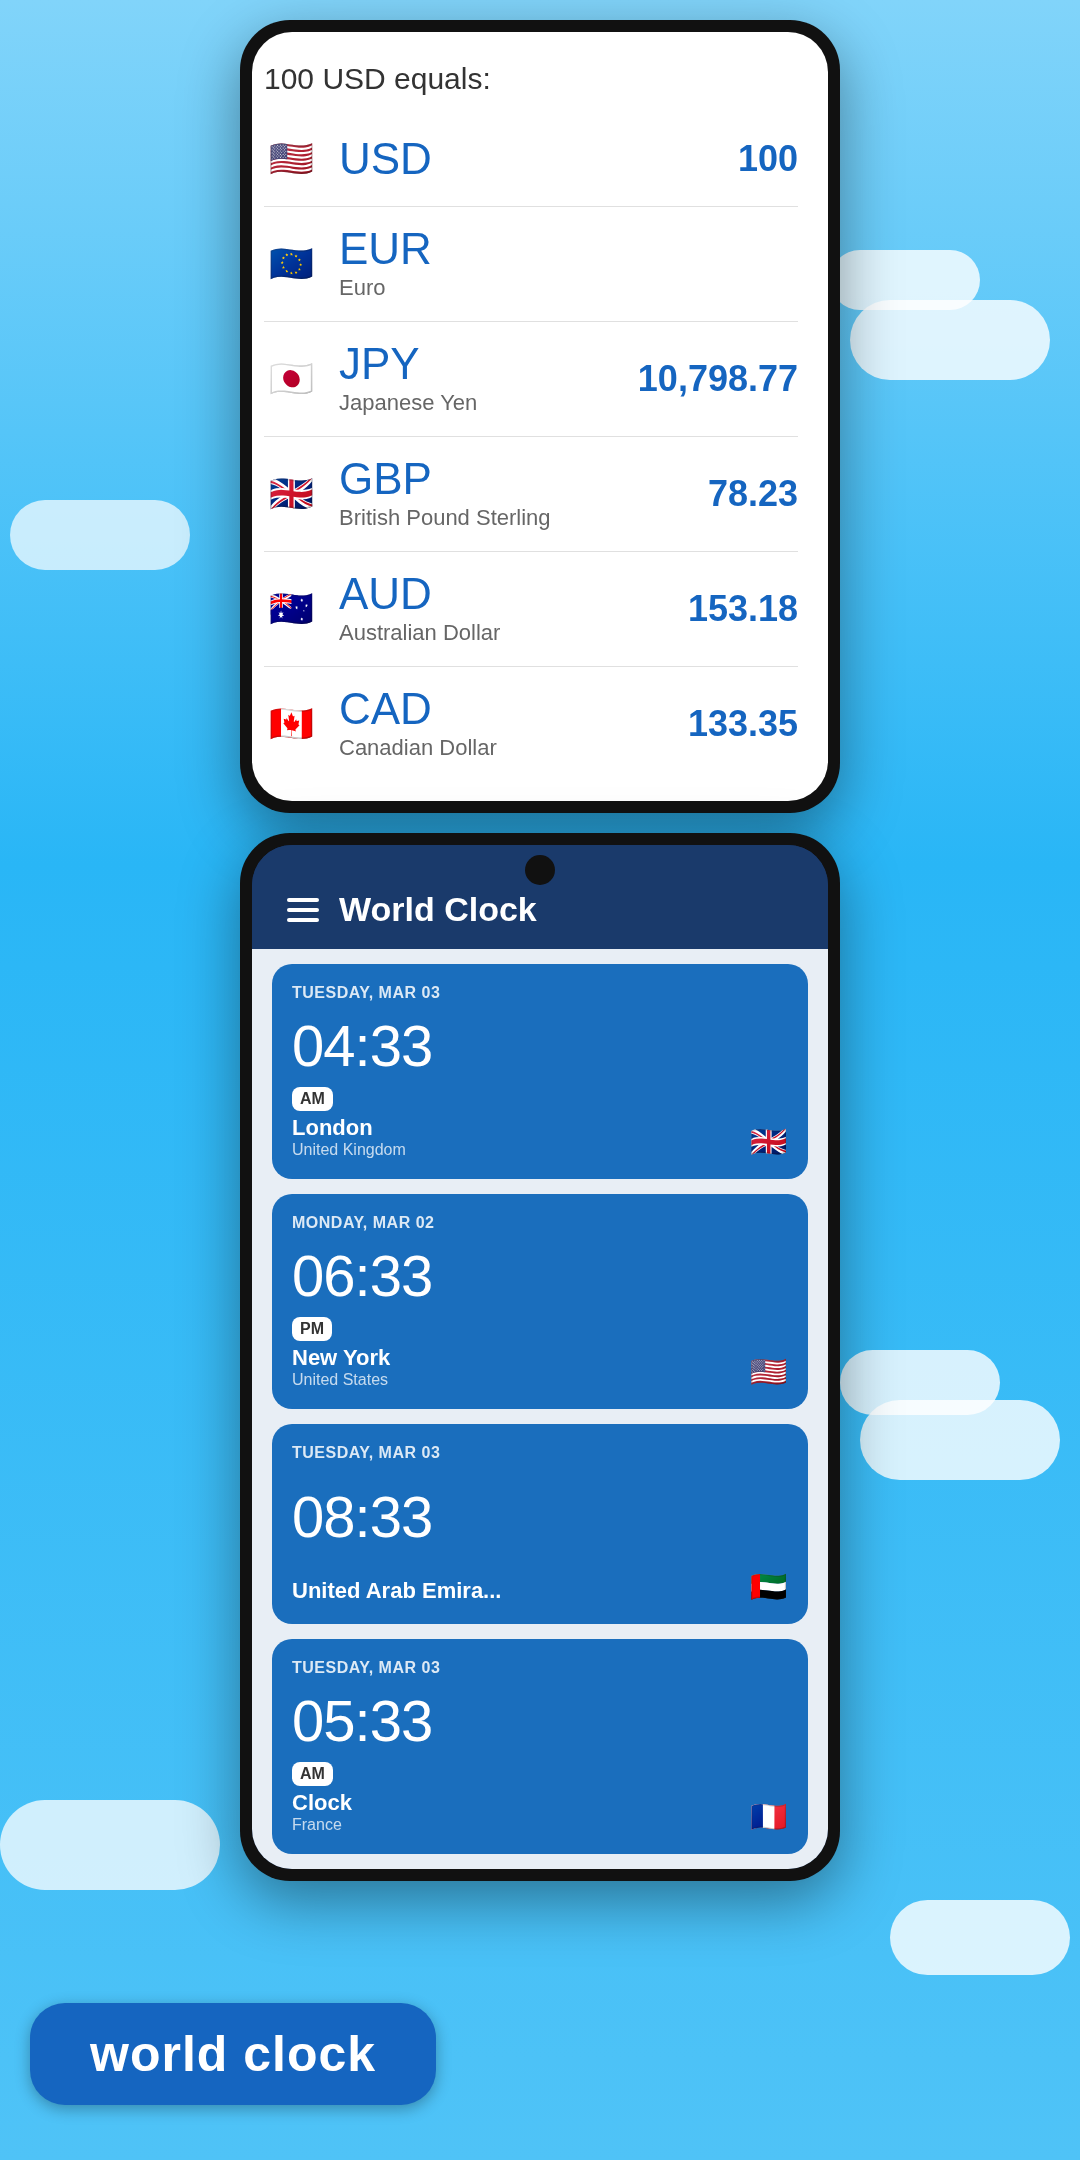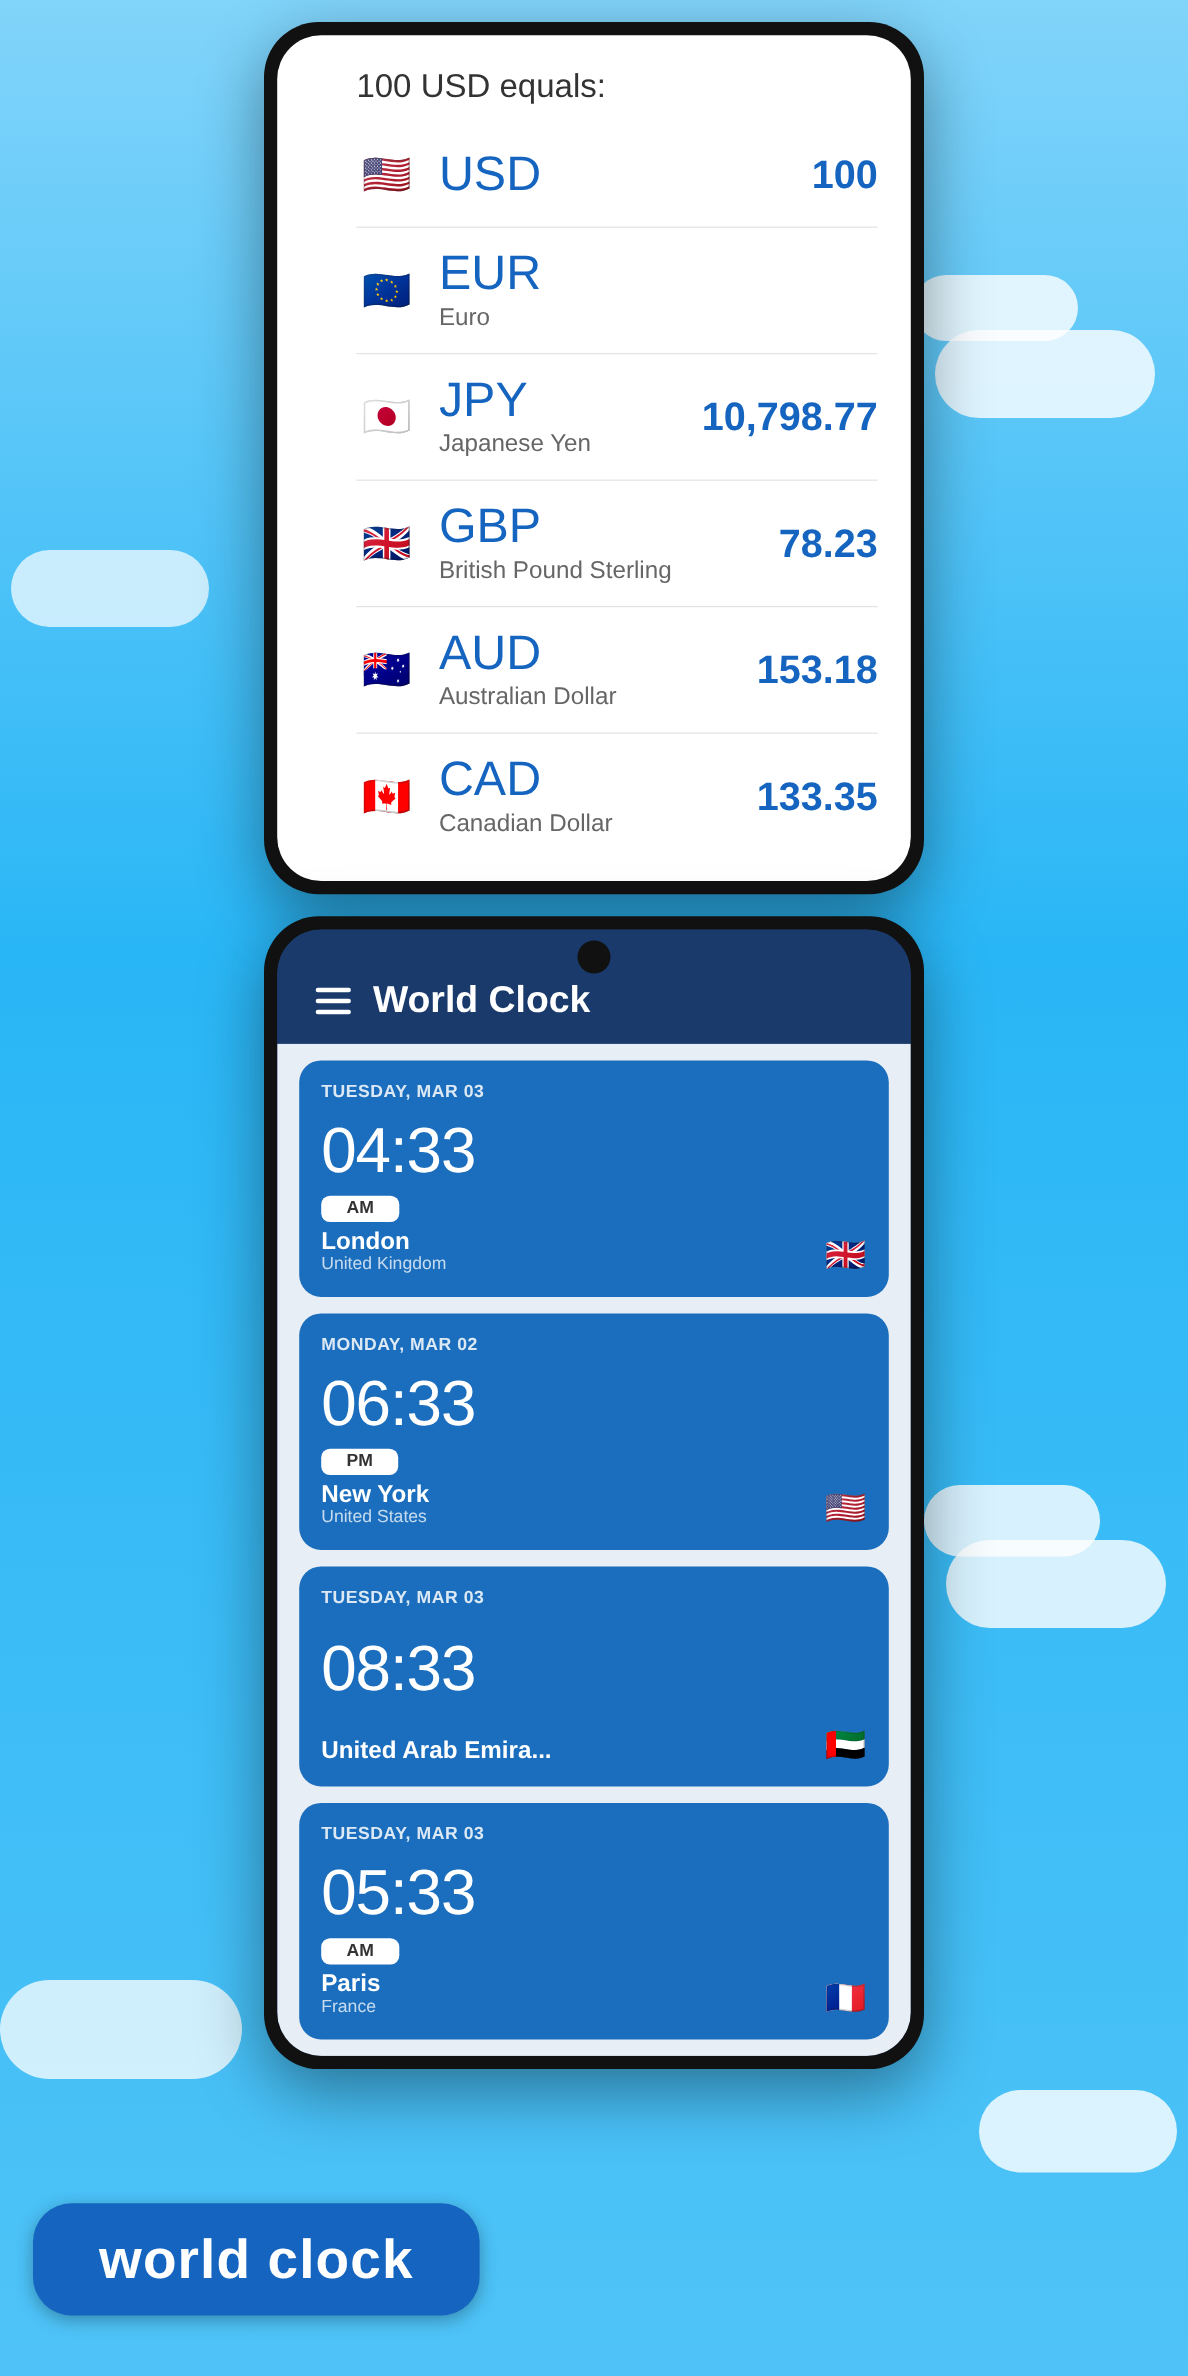--- a/index.html
+++ b/index.html
@@ -63,22 +63,21 @@
       font-weight: 900;
       padding: 18px 50px;
       border-radius: 30px;
       white-space: nowrap;
       z-index: 10;
       letter-spacing: 1px;
       box-shadow: 0 4px 15px rgba(0,0,0,0.3);
     }
 
     .currency-content {
-      padding: 20px 30px 20px 24px;
-      margin-left: 48px;
+      padding: 20px 30px 20px 12px;
     }
 
     .currency-header {
       font-size: 30px;
       color: #333;
       margin-bottom: 15px;
       padding-top: 10px;
     }
 
     .currency-row {
@@ -279,21 +278,21 @@
     .clock-flag {
       font-size: 30px;
     }
 
     .ampm-badge {
       display: inline-block;
       background: white;
       color: #333;
       font-size: 16px;
       font-weight: 700;
-      padding: 3px 23px;
+      padding: 3px 8px;
       border-radius: 8px;
       margin-bottom: 4px;
     }
 
     
     .world-clock-label {
       position: absolute;
       bottom: 60px;
       left: 20px;
       background: #1565c0;
@@ -439,21 +438,21 @@
             <div class="clock-flag">🇦🇪</div>
           </div>
         </div>
 
         <div class="clock-card">
           <div class="clock-date">TUESDAY, MAR 03</div>
           <div class="clock-time">05:33</div>
           <div class="clock-footer">
             <div>
               <div class="ampm-badge">AM</div>
-              <div class="clock-city">Paris</div>
+              <div class="clock-city">Clock</div>
               <div class="clock-country">France</div>
             </div>
             <div class="clock-flag">🇫🇷</div>
           </div>
         </div>
 
       </div>
 
     </div>
   </div>

